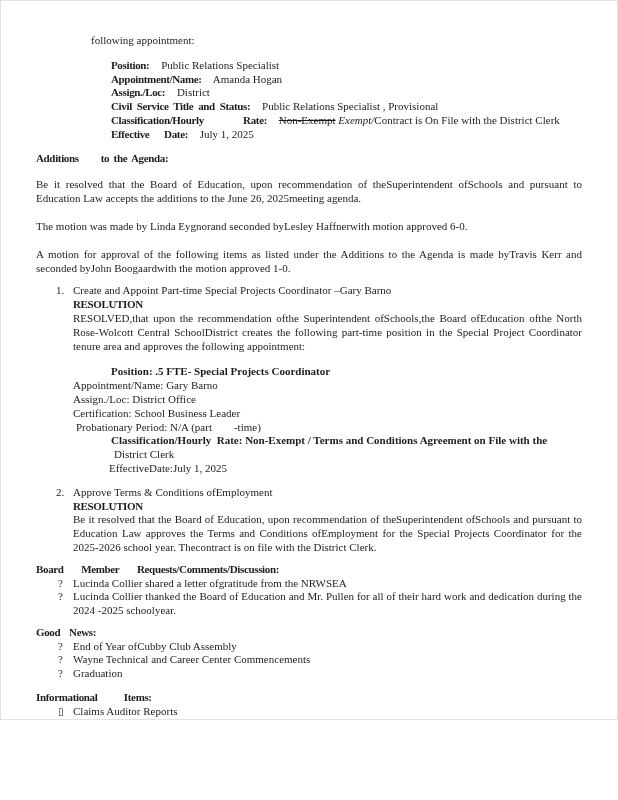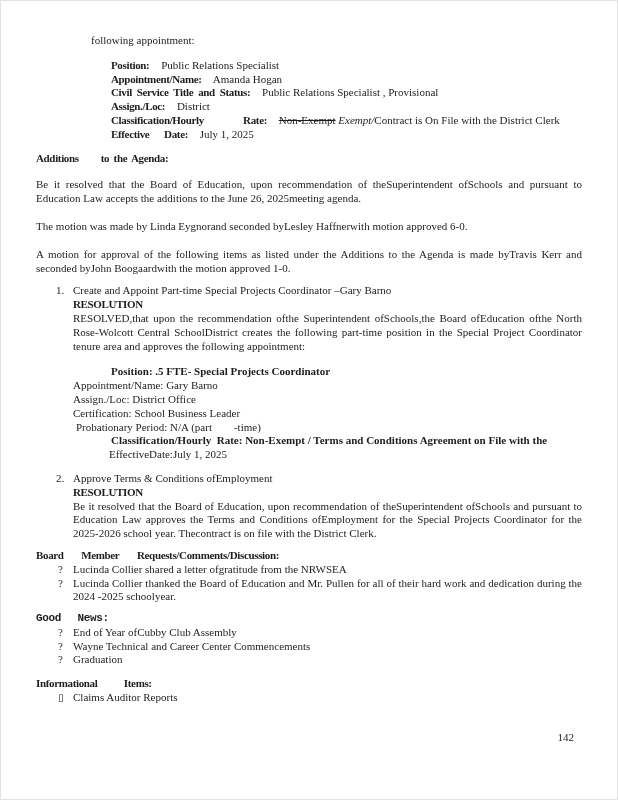--- a/index.html
+++ b/index.html
@@ -1,34 +1,34 @@
 <!DOCTYPE html>
 <html><head>
 <meta charset="utf-8">
 <style>
   html,body{margin:0;padding:0;background:#fff;}
   .page{
-    width:618px;height:800px;box-sizing:border-box;position:relative;
+    width:618px;height:720px;box-sizing:border-box;position:relative;
     background:#fff;border:1px solid #e3e3e3;
     font-family:"Liberation Serif","DejaVu Serif",serif;
     font-size:11px;line-height:13.8px;color:#1d1d1f;
     padding:33px 35px 0 35px;overflow:hidden;
   }
   .intro{margin-left:55px;}
   
   .appt-block{margin-left:75px;margin-top:11px;}
   .drow{white-space:nowrap;}
   .dlbl{font-weight:700;letter-spacing:-0.35px;word-spacing:2.5px;margin-right:9px;}
   .strike{text-decoration:line-through;}
   .ital{font-style:italic;}
   
   .shead{font-weight:700;letter-spacing:-0.35px;word-spacing:2px;}
   .h-add{margin-top:10px;}
   .h-board{margin-top:8px;}
-  .h-good{margin-top:8px;font-family:Liberation Mono, monospace;}
+  .h-good{margin-top:8px;}
   .h-info{margin-top:10px;}
   
   .para{margin-top:13px;text-align:justify;}
   .para2{margin-top:14px;text-align:justify;}
   
   .numitem{display:flex;margin-left:20px;}
   .mt9{margin-top:9px;}
   .mt10{margin-top:10px;}
   .num{width:17px;flex:none;}
   .nbody{flex:1;min-width:0;}
@@ -57,26 +57,26 @@
   <div class="appt-block">
     <div class="drow">
       <span class="dlbl">Position:</span>
       <span>Public Relations Specialist</span>
     </div>
     <div class="drow">
       <span class="dlbl">Appointment/Name:</span>
       <span>Amanda Hogan</span>
     </div>
     <div class="drow">
+      <span class="dlbl">Assign./Loc:</span>
+      <span>District</span>
+    </div>
+    <div class="drow">
       <span class="dlbl">Civil Service Title and Status:</span>
       <span>Public Relations Specialist , Provisional</span>
-    </div>
-    <div class="drow">
-      <span class="dlbl">Assign./Loc:</span>
-      <span>District</span>
     </div>
     <div class="drow">
       <span class="dlbl">Classification/Hourly&nbsp;&nbsp;&nbsp;&nbsp;&nbsp;&nbsp;&nbsp;&nbsp;Rate:</span>
       <span class="strike">Non-Exempt</span>
       <span class="ital">Exempt/</span><span>Contract is On File with the District Clerk</span>
     </div>
     <div class="drow">
       <span class="dlbl">Effective&nbsp;&nbsp;&nbsp;Date:</span>
       <span>July 1, 2025</span>
     </div>
@@ -93,20 +93,21 @@
       <div>Create and Appoint Part-time Special Projects Coordinator –Gary Barno</div>
       <div class="nres">RESOLUTION</div>
       <div class="npara">RESOLVED,that upon the recommendation ofthe Superintendent ofSchools,the Board ofEducation ofthe North Rose-Wolcott Central SchoolDistrict creates the following part-time position in the Special Project Coordinator tenure area and approves the following appointment:</div>
       <div class="subblock">
         <div class="ind38">Position: .5 FTE- Special Projects Coordinator</div>
         <div>Appointment/Name: Gary Barno</div>
         <div>Assign./Loc: District Office</div>
         <div>Certification: School Business Leader</div>
         <div class="ind3">Probationary Period: N/A (part&nbsp;&nbsp;&nbsp;&nbsp;&nbsp;&nbsp;&nbsp;&nbsp;-time)</div>
         <div class="ind38">Classification/Hourly&nbsp;&nbsp;Rate: Non-Exempt / Terms and Conditions Agreement on File with the</div>
+        <div class="ind41">District Clerk</div>
         <div class="ind36">EffectiveDate:July 1, 2025</div>
       </div>
     </div>
   </div>
 
   <div class="numitem mt10">
     <span class="num">2.</span>
     <div class="nbody">
       <div>Approve Terms &amp; Conditions ofEmployment</div>
       <div class="nres">RESOLUTION</div>

